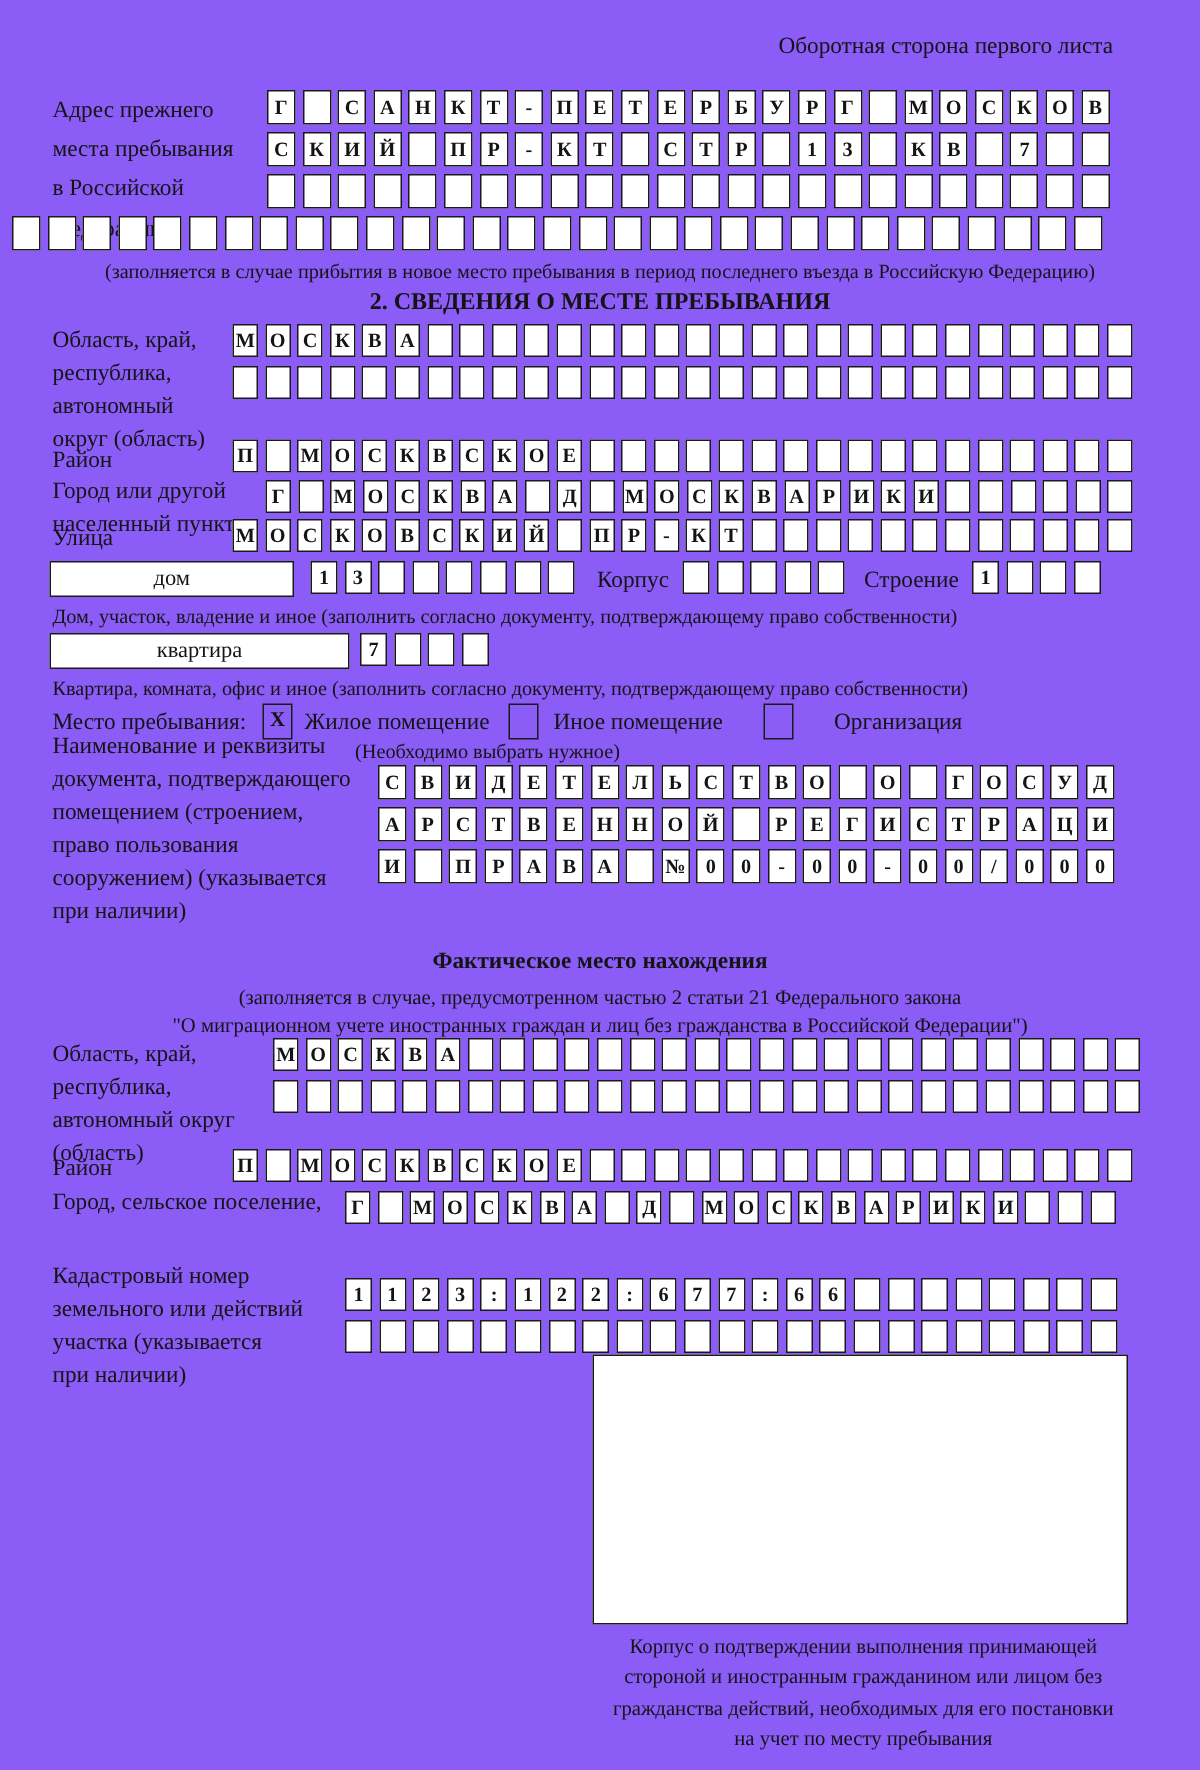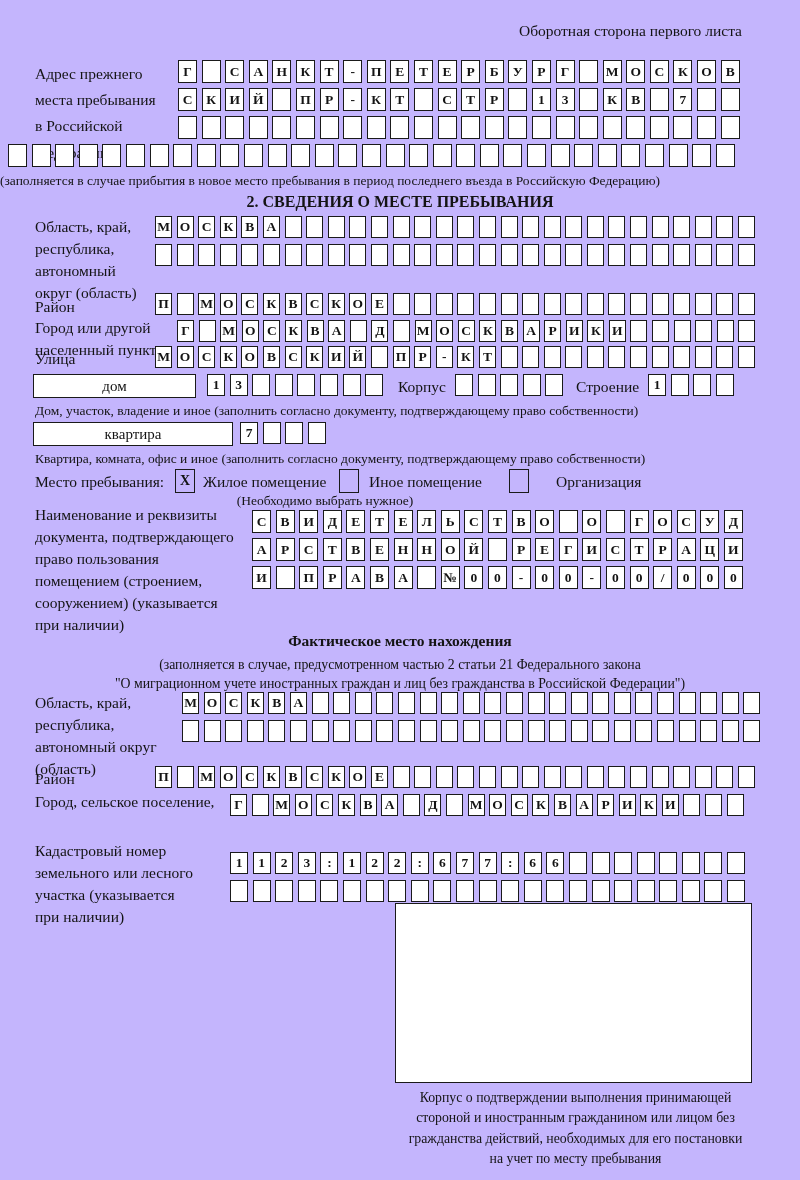--- a/index.html
+++ b/index.html
@@ -1,23 +1,23 @@
 <!DOCTYPE html>
 <html><head>
 <meta charset="utf-8">
 <style>
   * { margin:0; padding:0; box-sizing:border-box; }
   body { background:#fff; }
-  #page { position:relative; width:800px; height:1180px; background:#c4b5fd;
+  #page { position:relative; width:800px; height:1180px; background:#8b5cf6;
           font-family:"Liberation Serif","DejaVu Serif",serif; color:#141414; overflow:hidden; }
   .hnote { position:absolute; top:22px; right:58px; font-size:15.5px; }
   .lbl { position:absolute; font-size:15.5px; line-height:22px; white-space:nowrap; }
   .lh26 { line-height:26.2px; }
   .note { position:absolute; font-size:13.5px; white-space:nowrap; }
-  .center { left:0; width:800px; text-align:left; white-space:normal; }
+  .center { left:0; width:800px; text-align:center; white-space:normal; }
   .stitle { position:absolute; left:0; width:800px; text-align:center; font-weight:700; font-size:16px; }
   .stitle2 { position:absolute; left:0; width:800px; text-align:center; font-weight:700; font-size:15.5px; }
   .crow { position:absolute; display:flex; gap:4.6px; }
   .cl { width:19px; height:23px; border:1.7px solid #1a1a1a; display:flex; align-items:center;
         justify-content:center; font-size:13.5px; font-weight:600; flex:none; background:#fff; }
   .small .cl { width:17px; height:22px; }
   .mid .cl { width:18px; height:22px; }
   .chk { position:absolute; width:20px; height:24px; border:1.7px solid #1a1a1a; display:flex;
          align-items:center; justify-content:center; font-size:14px; font-weight:600; }
   .wbox { position:absolute; height:24px; border:1.7px solid #1a1a1a; display:flex;
@@ -358,25 +358,25 @@
 
   <div class="lbl" style="left:35px;top:471px">Место пребывания:</div>
   <div class="chk" style="left:175px;top:469px">X</div>
   <div class="lbl" style="left:203px;top:471px">Жилое помещение</div>
   <div class="chk" style="left:339px;top:469px"></div>
   <div class="lbl" style="left:369px;top:471px">Иное помещение</div>
   <div class="chk" style="left:509px;top:469px"></div>
   <div class="lbl" style="left:556px;top:471px">Организация</div>
   <div class="note" style="left:170px;top:493px;width:310px;text-align:center">(Необходимо выбрать нужное)</div>
 
-  <div class="lbl" style="left:35px;top:504px">
+  <div class="lbl" style="left:35px;top:487px">
       <div class="ln">Наименование и реквизиты</div>
       <div class="ln">документа, подтверждающего</div>
+      <div class="ln">помещением (строением,</div>
       <div class="ln">право пользования</div>
-      <div class="ln">помещением (строением,</div>
       <div class="ln">сооружением) (указывается</div>
       <div class="ln">при наличии)</div>
     </div>
   <div class="crow" style="left:252px;top:510px">
       <div class="cl">С</div>
       <div class="cl">В</div>
       <div class="cl">И</div>
       <div class="cl">Д</div>
       <div class="cl">Е</div>
       <div class="cl">Т</div>
@@ -571,21 +571,21 @@
       <div class="cl">И</div>
       <div class="cl">К</div>
       <div class="cl">И</div>
       <div class="cl"></div>
       <div class="cl"></div>
       <div class="cl"></div>
     </div>
 
   <div class="lbl" style="left:35px;top:840px">
       <div class="ln">Кадастровый номер</div>
-      <div class="ln">земельного или лесного</div>
+      <div class="ln">земельного или действий</div>
       <div class="ln">участка (указывается</div>
       <div class="ln">при наличии)</div>
     </div>
   <div class="crow mid" style="left:230px;top:852px">
       <div class="cl">1</div>
       <div class="cl">1</div>
       <div class="cl">2</div>
       <div class="cl">3</div>
       <div class="cl">:</div>
       <div class="cl">1</div>

